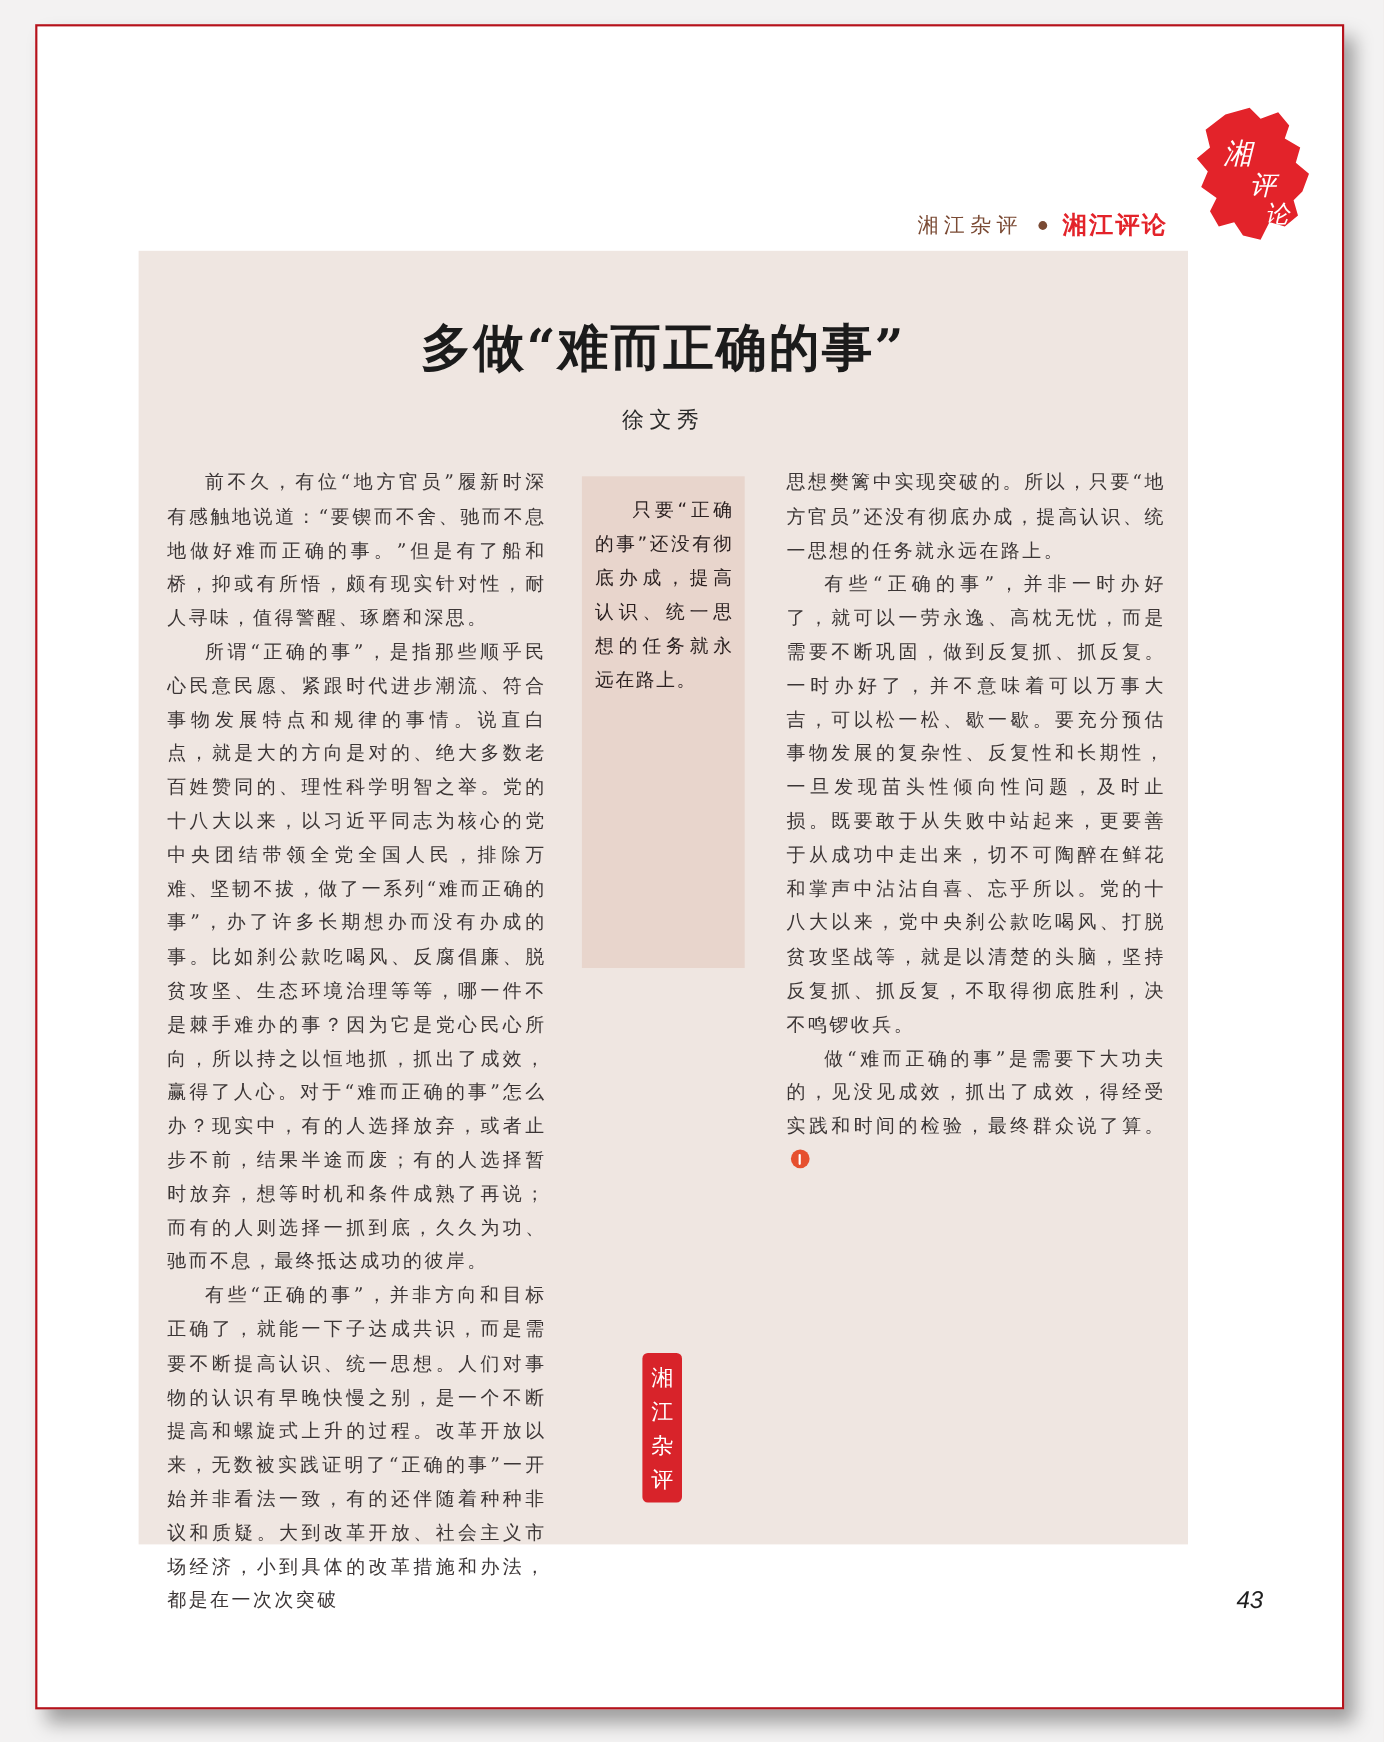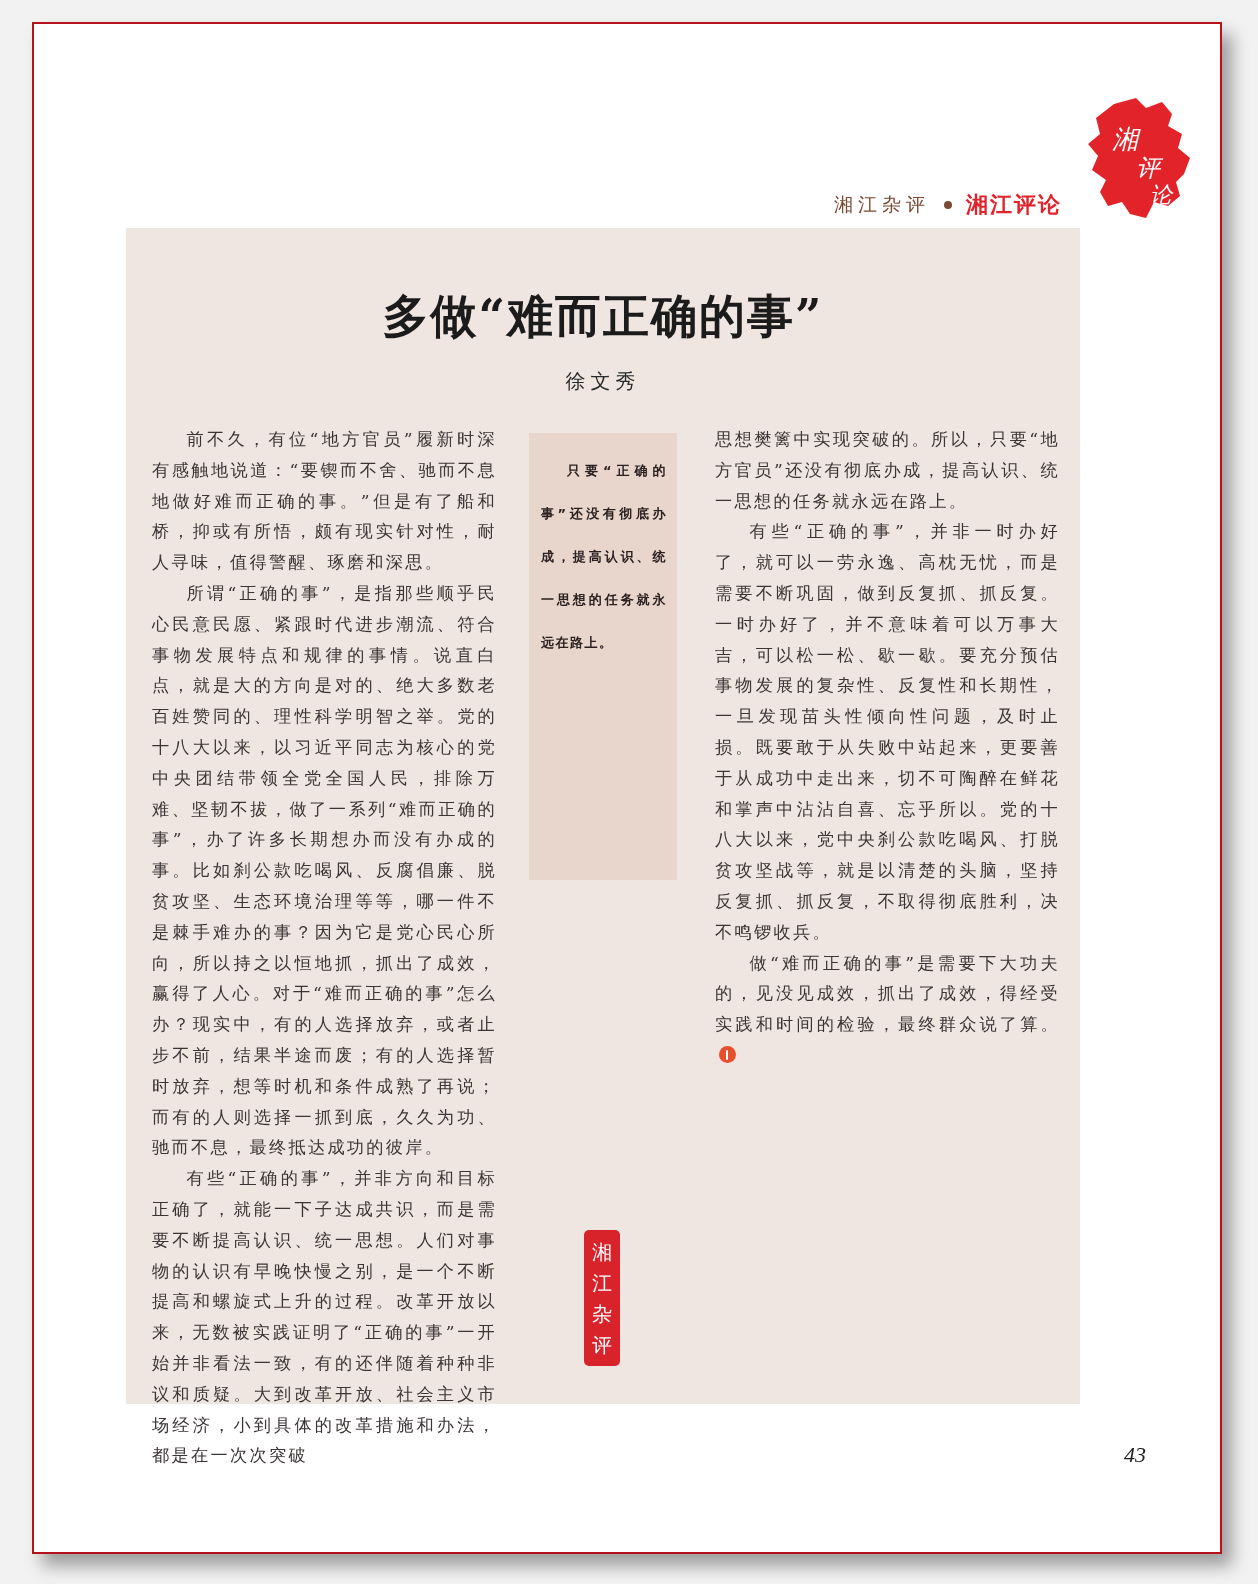--- a/index.html
+++ b/index.html
@@ -87,26 +87,25 @@
   .pullquote {
     position: absolute;
     left: 403px; top: 205px;
     width: 148px; height: 447px;
     background: #e8d5cc;
     box-sizing: border-box;
     padding: 16px 10px 0 12px;
   }
   .pullquote-text {
     font-family: "DejaVu Sans", sans-serif;
-    font-size: 13px; line-height: 43px;
+    font-size: 17px; line-height: 31px;
     color: #2a2020;
     letter-spacing: 1.5px;
     text-indent: 2em;
     text-align: justify;
-    font-weight: bold;
   }
   .seal {
     position: absolute;
     left: 458px; top: 1002px;
     width: 36px; height: 136px;
     background: #d8232a;
     border-radius: 5px;
     display: flex; flex-direction: column;
     align-items: center; justify-content: space-around;
     padding: 6px 0;
@@ -126,21 +125,21 @@
     position: relative;
   }
   .end-mark::after {
     content: ""; position: absolute;
     left: 7px; top: 4px; width: 2px; height: 10px;
     background: #fff; border-radius: 1px;
   }
   .page-number {
     position: absolute;
     left: 1090px; top: 1418px;
-    font-family: Liberation Serif, serif;
+    font-family: Liberation Sans, sans-serif;
     font-style: italic;
     font-size: 22px; color: #1f1f1f;
   }
 </style>
 </head>
 <body>
 
 <div class="page">
 
   <div class="header-strip">

